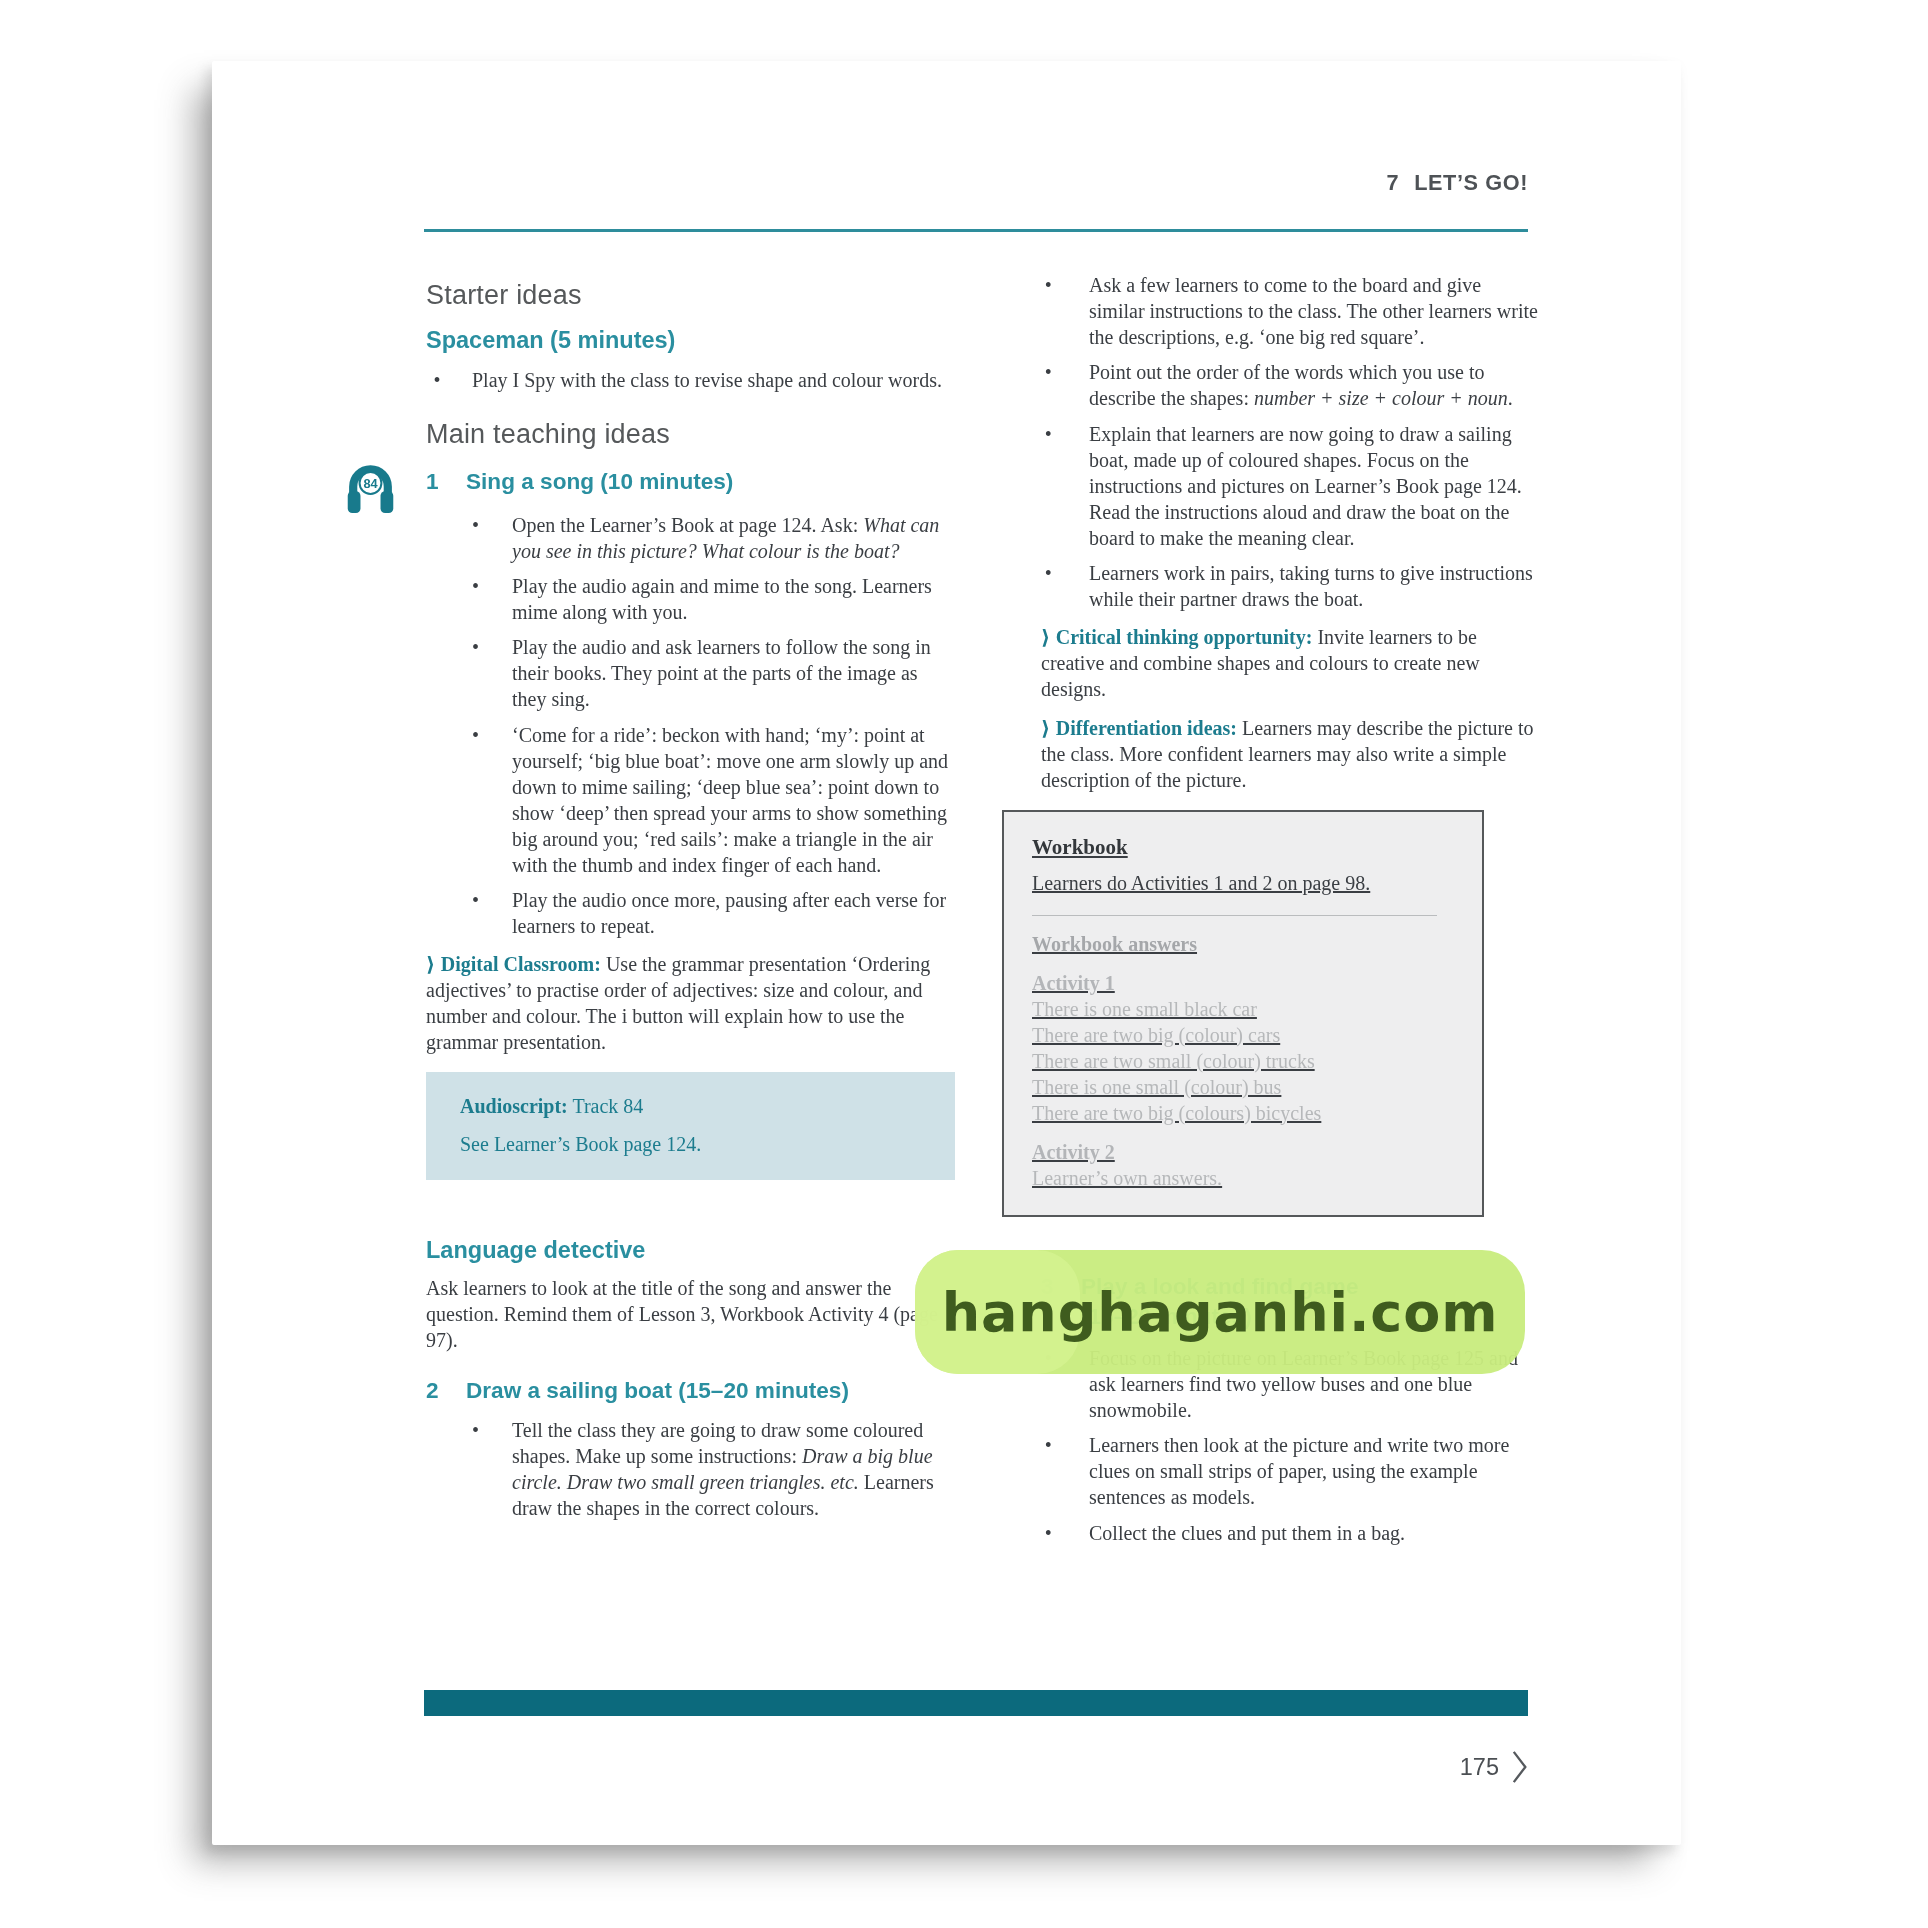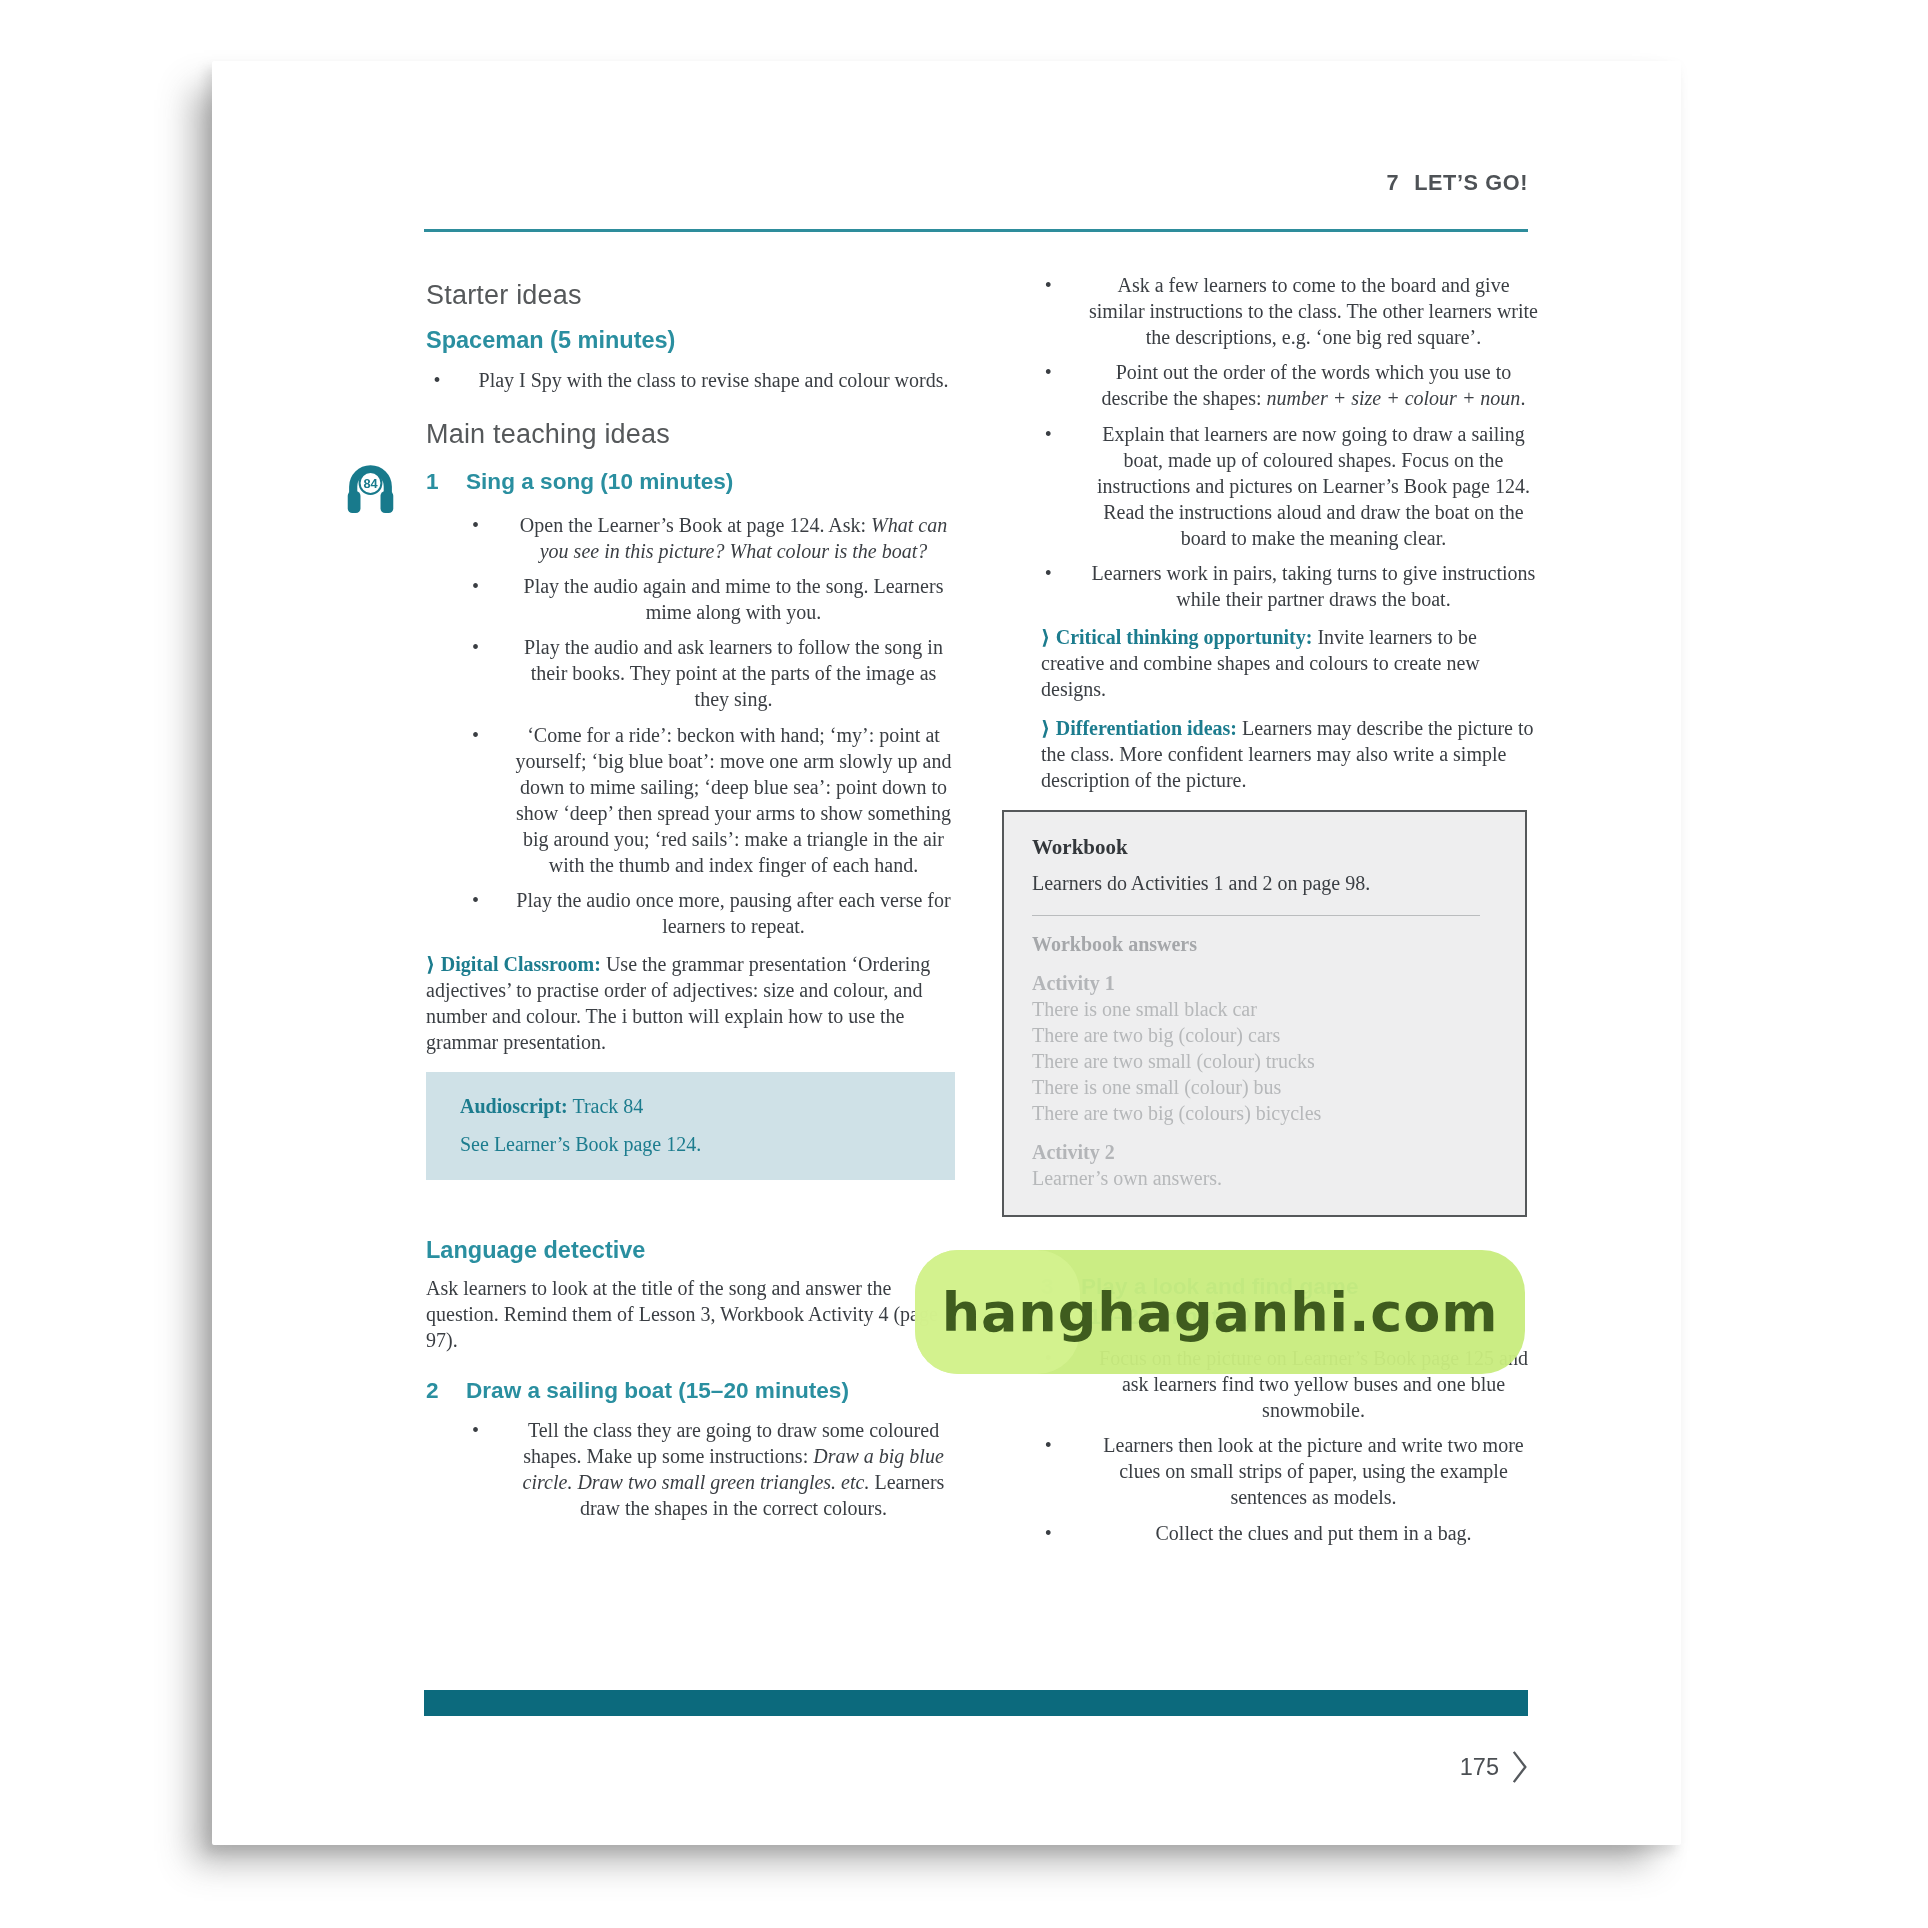--- a/index.html
+++ b/index.html
@@ -29,21 +29,21 @@
   .h1{font-family:"Liberation Sans",sans-serif;font-weight:400;font-size:27px;line-height:32px;
       color:#55585a;letter-spacing:0.2px;margin:0;}
   .h2{font-family:"Liberation Sans",sans-serif;font-weight:bold;font-size:23.5px;line-height:28px;
       color:#2a8fa0;margin:0;}
   .h3{font-family:"Liberation Sans",sans-serif;font-weight:bold;font-size:22.6px;line-height:30px;
       color:#2a8fa0;margin:0;display:flex;position:relative;}
   .h3 .n{flex:none;width:40px;}
   .h3 .t span{display:block;}
 
   
-  ul{list-style:none;margin:0;padding:0;text-align:center;}
+  ul{list-style:none;margin:0;padding:0;}
   li{position:relative;margin-bottom:9.4px;}
   li::before{content:"\2022";position:absolute;top:0;color:#3a3e43;font-size:20px;}
   .b-top li{padding-left:46px;}    .b-top li::before{left:7.5px;}
   .b-indent li{padding-left:86px;} .b-indent li::before{left:46px;}
   .b-right li{padding-left:48px;}  .b-right li::before{left:3.8px;}
   li:last-child{margin-bottom:0;}
 
   p{margin:0;}
   .it{font-style:italic;}
   .bd{font-weight:normal;}
@@ -53,22 +53,22 @@
   .chev{color:#1c7c8e;font-family:"DejaVu Sans",sans-serif;font-weight:bold;margin-right:5.6px;}
   .note-label{font-weight:bold;color:#1c7c8e;}
 
   
   .audio-box{margin-top:17px;width:529px;background:#cfe1e7;padding:21px 19px 22.6px 34px;
              color:#1c7c8e;}
   .audio-box p + p{margin-top:12.2px;}
   .as-label{font-weight:bold;}
 
   
-  .workbook{margin:17px 0 0 -39px;width:525px;border:2.8px solid #55585a;background:#eeeeef;
-            padding:22.6px 28px 24.5px;}
+  .workbook{margin:17px 0 0 -39px;width:482px;border:2.8px solid #55585a;background:#eeeeef;
+            padding:22.6px 28px 24.5px;text-decoration:underline;}
   .wb-title{font-weight:bold;font-size:21px;color:#33373b;margin-bottom:9.4px;}
   .wb-body{color:#3a3e43;}
   .wb-div{border:none;border-top:1.9px solid #babcbe;margin:19px 17px 15px 0;}
   .wb-h{font-weight:bold;color:#a5a7aa;}
   .wb-act{font-weight:bold;color:#b3b5b8;margin-top:13px;}
   .wb-line{color:#b6b8ba;}
 
   .mt-main{margin-top:24.5px;}
   .mt-s1{margin-top:17px;}
   .ul-s1{margin-top:15px;}

